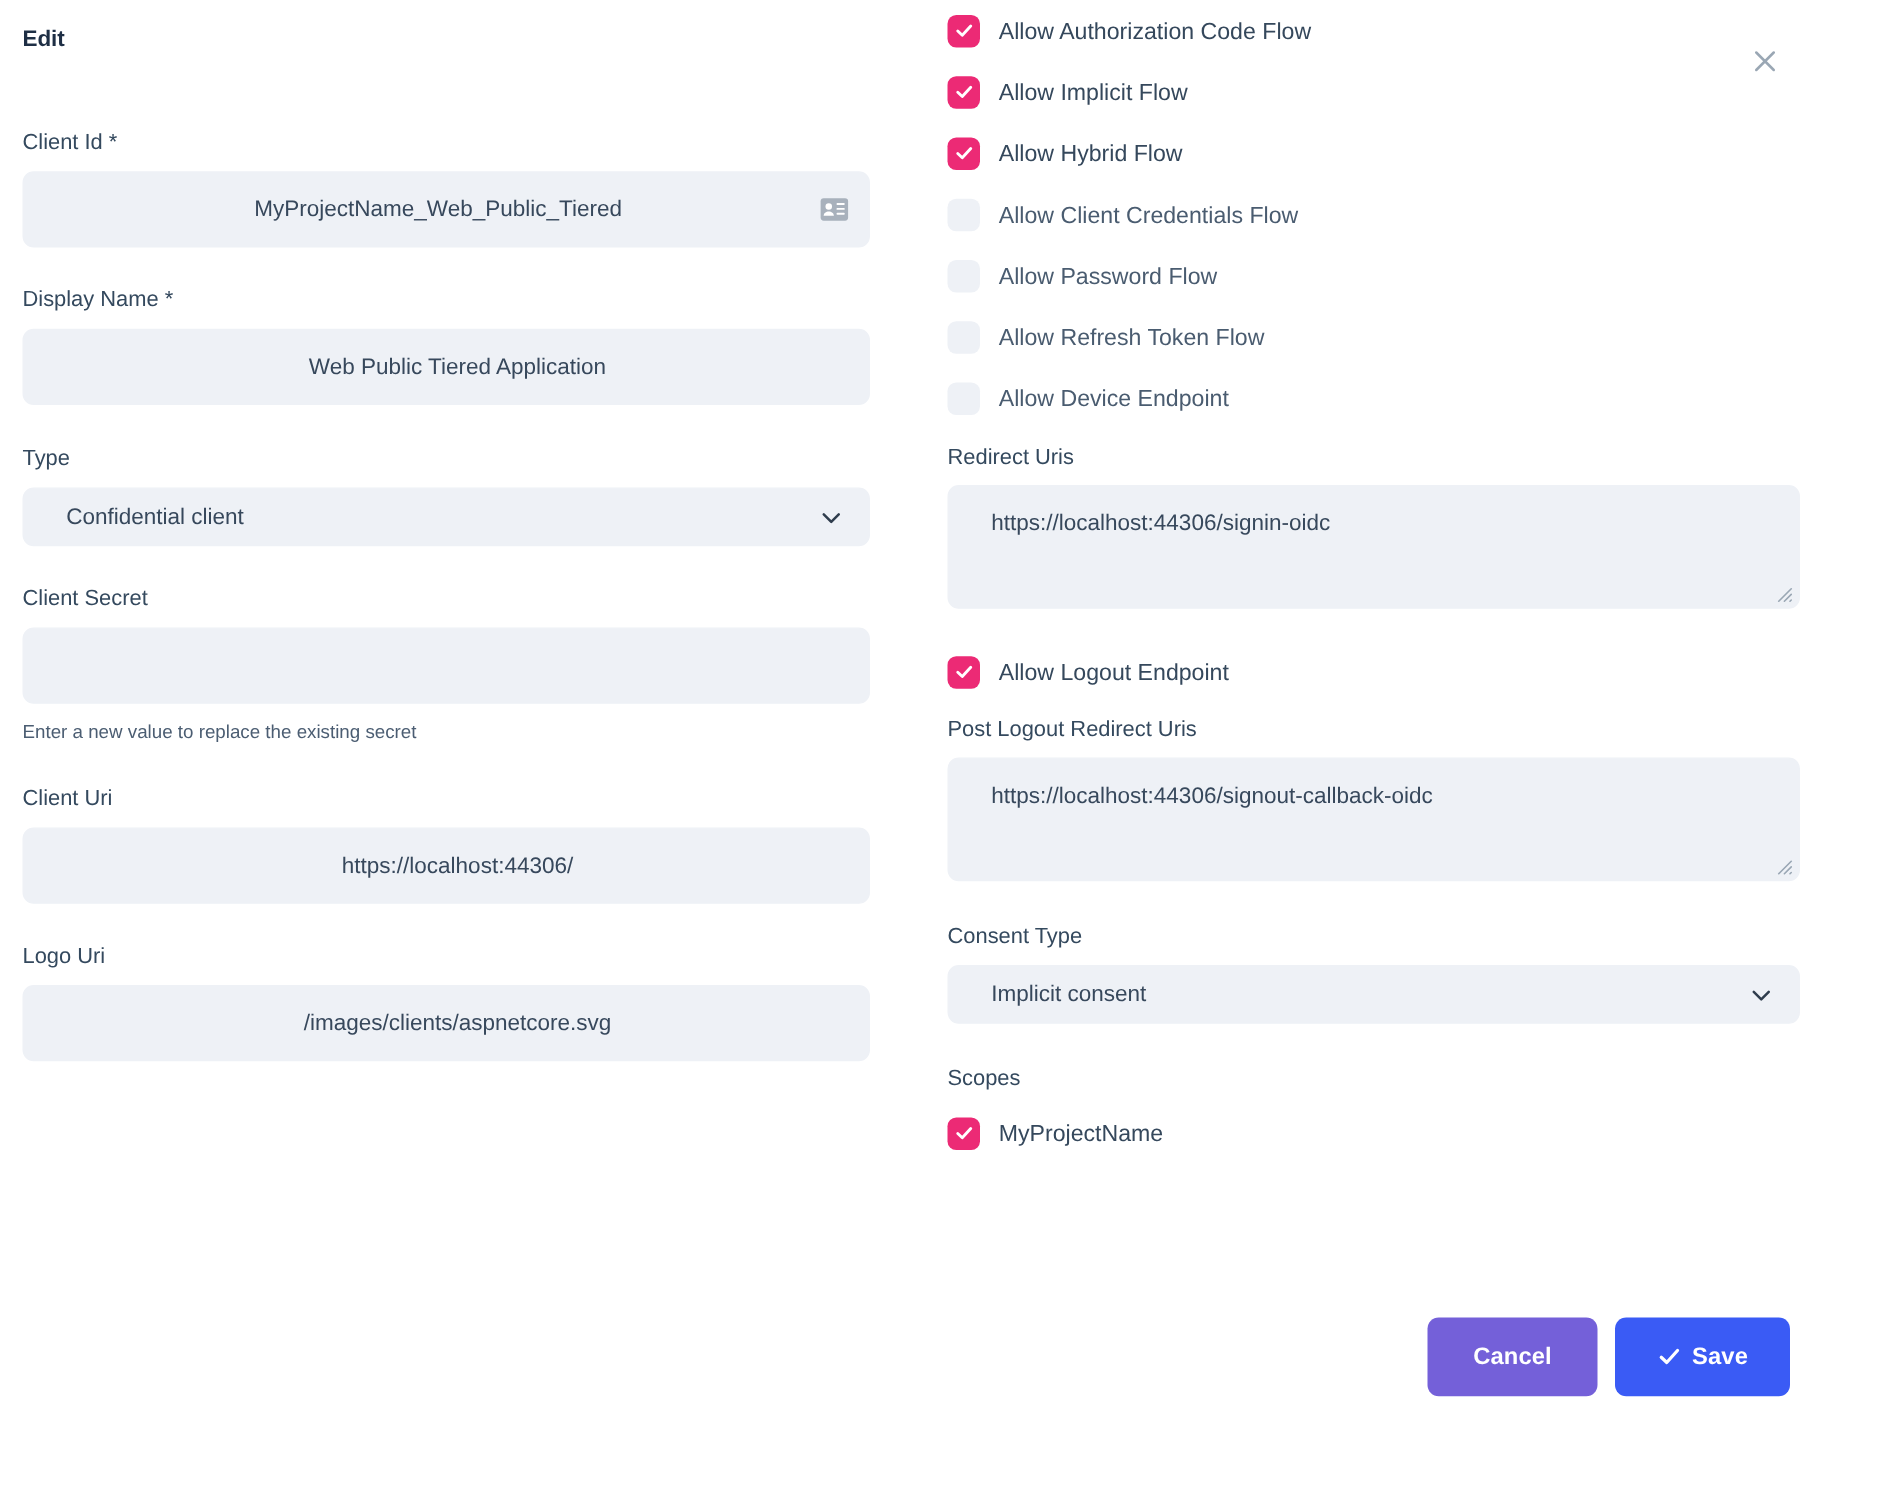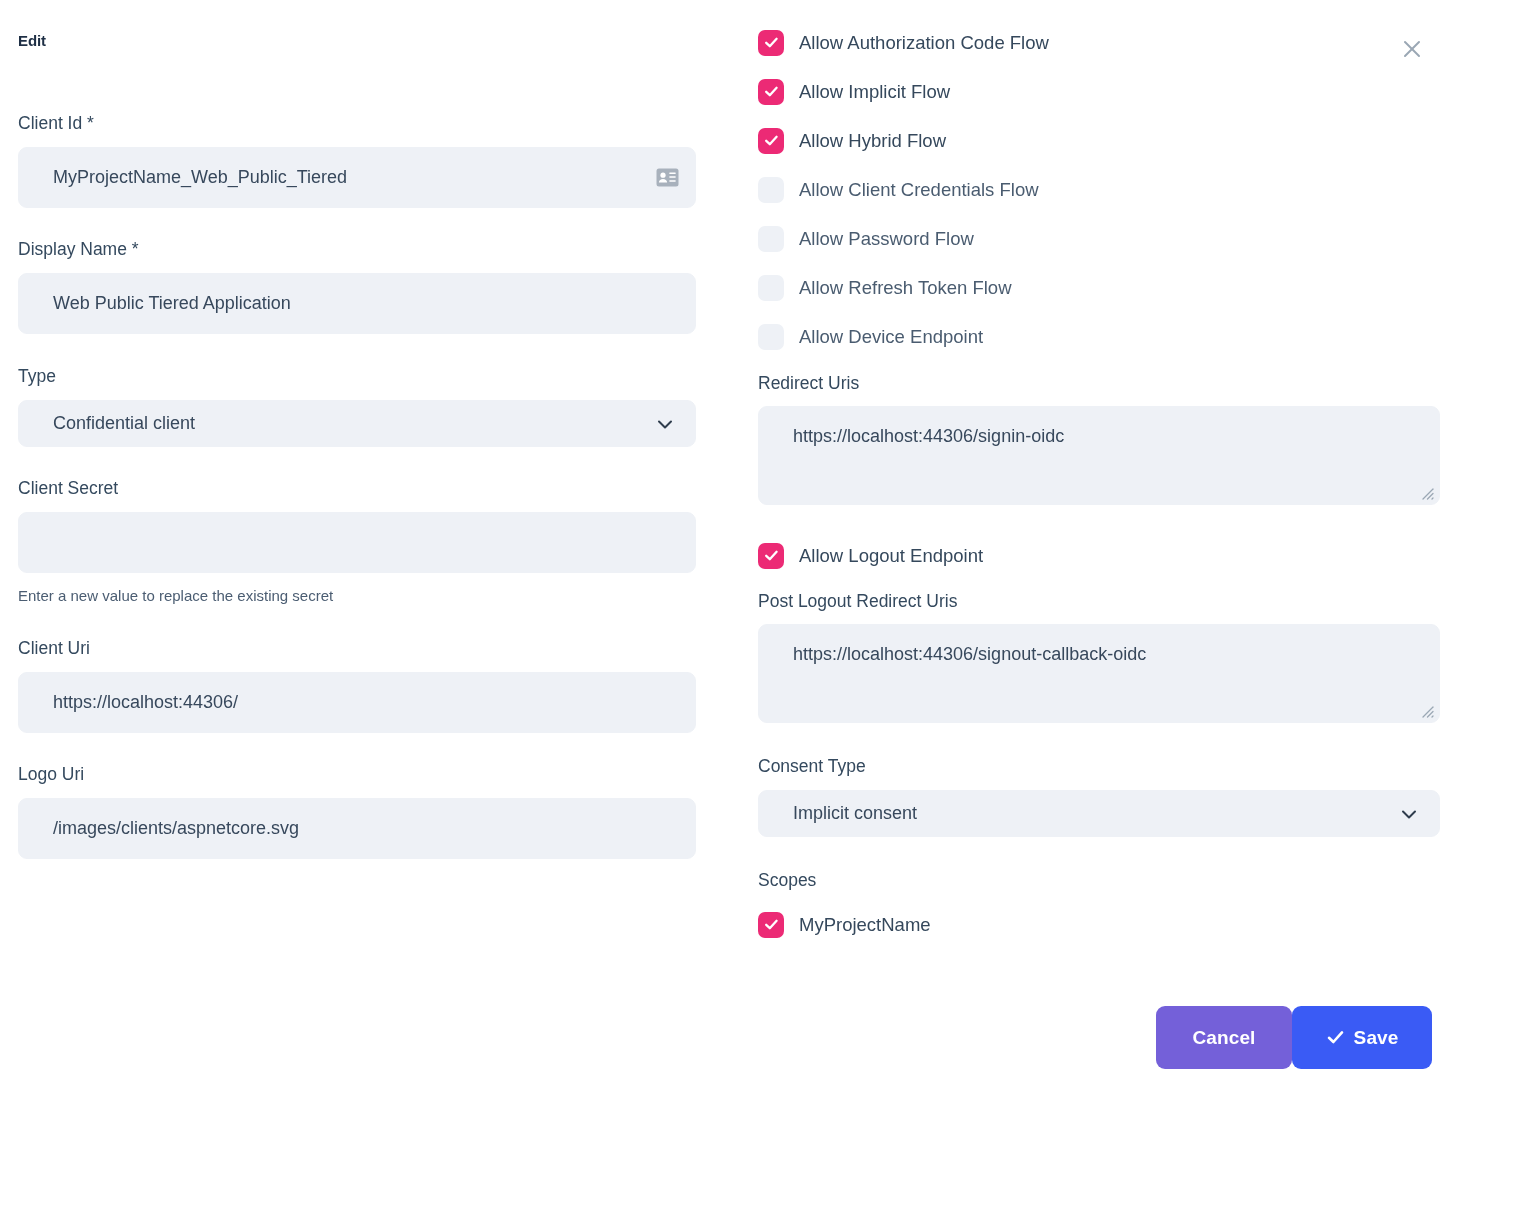--- a/index.html
+++ b/index.html
@@ -51,26 +51,26 @@
   }
   .col-right {
     position: absolute;
     left: 758px;
     top: 0;
     width: 682px;
   }
 
   
   .page-title {
-    font-size: 15px;
+    font-size: 18px;
     font-weight: 700;
     color: #1e2f45;
     letter-spacing: -0.1px;
     margin: 0;
-    padding-top: 28px;
+    padding-top: 18px;
     line-height: 26px;
   }
 
   
   .field { margin-top: 0; }
   .field-label {
     font-size: 17.5px;
     color: #34495e;
     line-height: 22px;
     font-weight: 400;
@@ -81,20 +81,21 @@
     background: #eef1f6;
     border: 1px solid #eef1f6;
     border-radius: 9px;
     height: 61px;
     display: flex;
     align-items: center;
     padding: 0 16px 0 34px;
     font-size: 18px;
     color: #37485c;
     cursor: text;
+    text-align: center;
   }
   .input-box .value {
     flex: 1;
     white-space: nowrap;
     overflow: hidden;
     text-overflow: ellipsis;
   }
   .input-box.empty { }
   .trailing-icon {
     flex: 0 0 auto;
@@ -187,22 +188,23 @@
     right: 4px;
     bottom: 3px;
     width: 18px;
     height: 18px;
   }
 
   
   .actions {
     position: absolute;
     right: 88px;
-    top: 1006px;
-    display: flex;
+    top: 1054px;
+    display: flex;
+    gap: 14px;
   }
   .btn {
     border: 0;
     border-radius: 9px;
     height: 63px;
     font-family: "Liberation Sans", sans-serif;
     font-size: 19px;
     font-weight: 700;
     color: #ffffff;
     cursor: pointer;
@@ -289,21 +291,21 @@
       <div class="field-label">Logo Uri</div>
       <div class="input-box">
         <span class="value">/images/clients/aspnetcore.svg</span>
       </div>
     </div>
 
   </div>
 
   <div class="col-right">
 
-    <div style="padding-top:18px;">
+    <div style="">
 
       <div class="cb-row">
         <span class="cb checked">
           <svg width="15" height="15" viewBox="0 0 15 15" fill="none" stroke="#ffffff" stroke-width="2.3" stroke-linecap="round" stroke-linejoin="round">
             <polyline points="2.2,7.8 5.8,11.2 12.6,3.8"></polyline>
           </svg>
         </span>
         <span class="cb-label">Allow Authorization Code Flow</span>
       </div>
 

